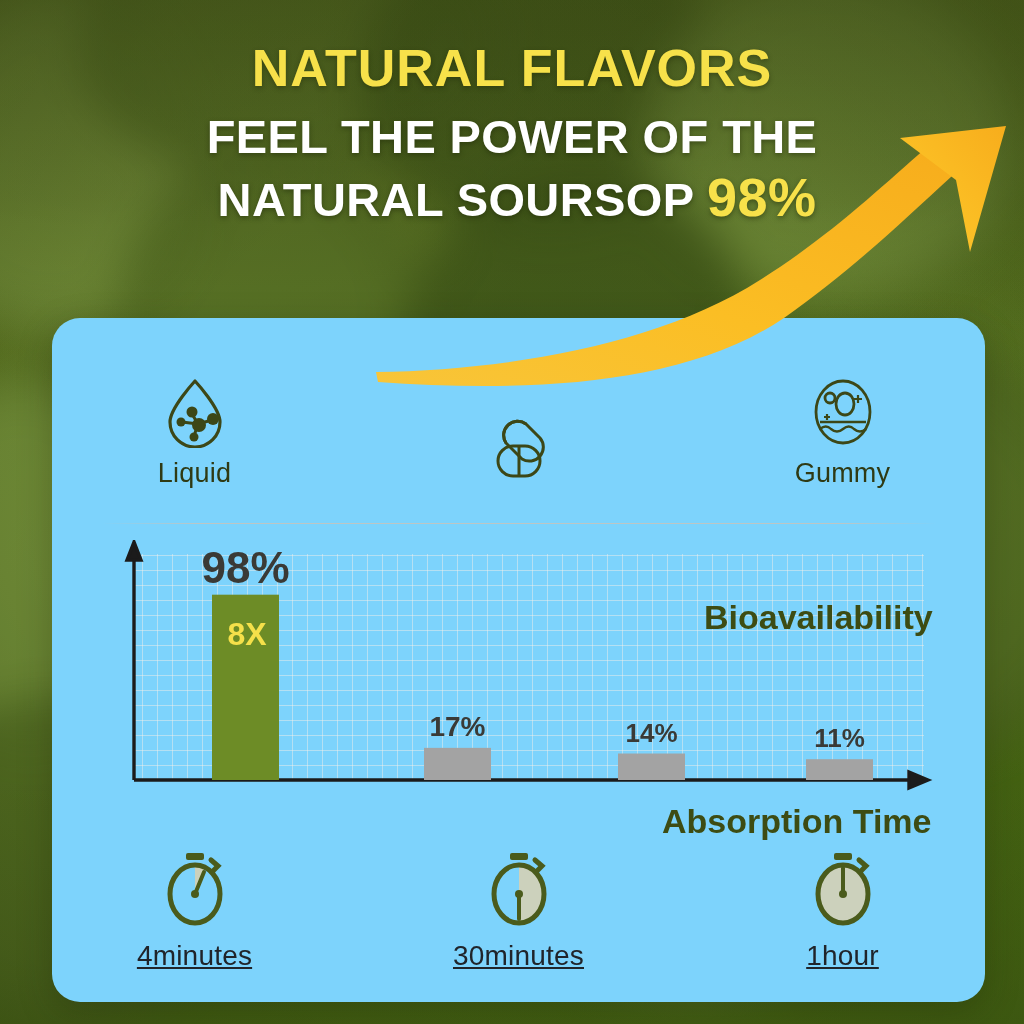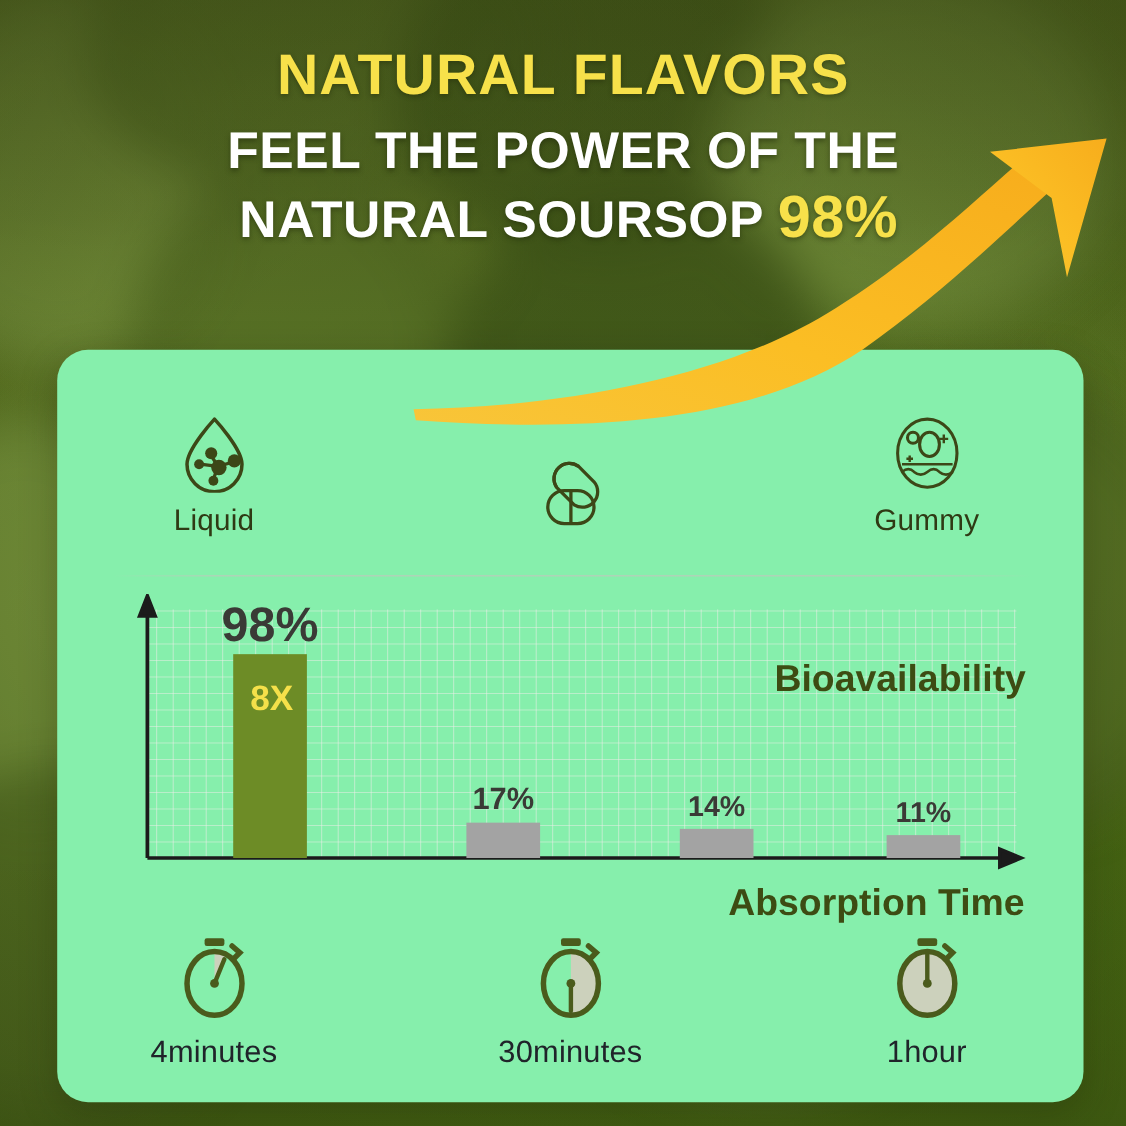--- a/index.html
+++ b/index.html
@@ -109,21 +109,21 @@
     pointer-events: none;
   }
 
   
   .card {
     position: absolute;
     left: 52px;
     top: 318px;
     width: 933px;
     height: 684px;
-    background: #86efac;
+    background: #7dd3fc;
     border-radius: 28px;
     box-shadow: 0 10px 34px rgba(24,34,8,.28);
     z-index: 5;
     overflow: hidden;
   }
 
   
   .forms-row {
     position: absolute;
     left: 40px;
@@ -206,20 +206,21 @@
     height: 86px;
     display: flex;
     align-items: center;
     justify-content: center;
   }
   .timer-label {
     margin-top: 6px;
     font-size: 28px;
     color: #20242a;
     letter-spacing: .2px;
+    text-decoration: underline;
   }
 </style>
 </head>
 <body>
 
 <div id="stage">
 
   <div class="bg-base"></div>
   <div class="bg-leaves">
     <div class="leaf light" style="left:-40px; top:40px; width:300px; height:360px;"></div>

